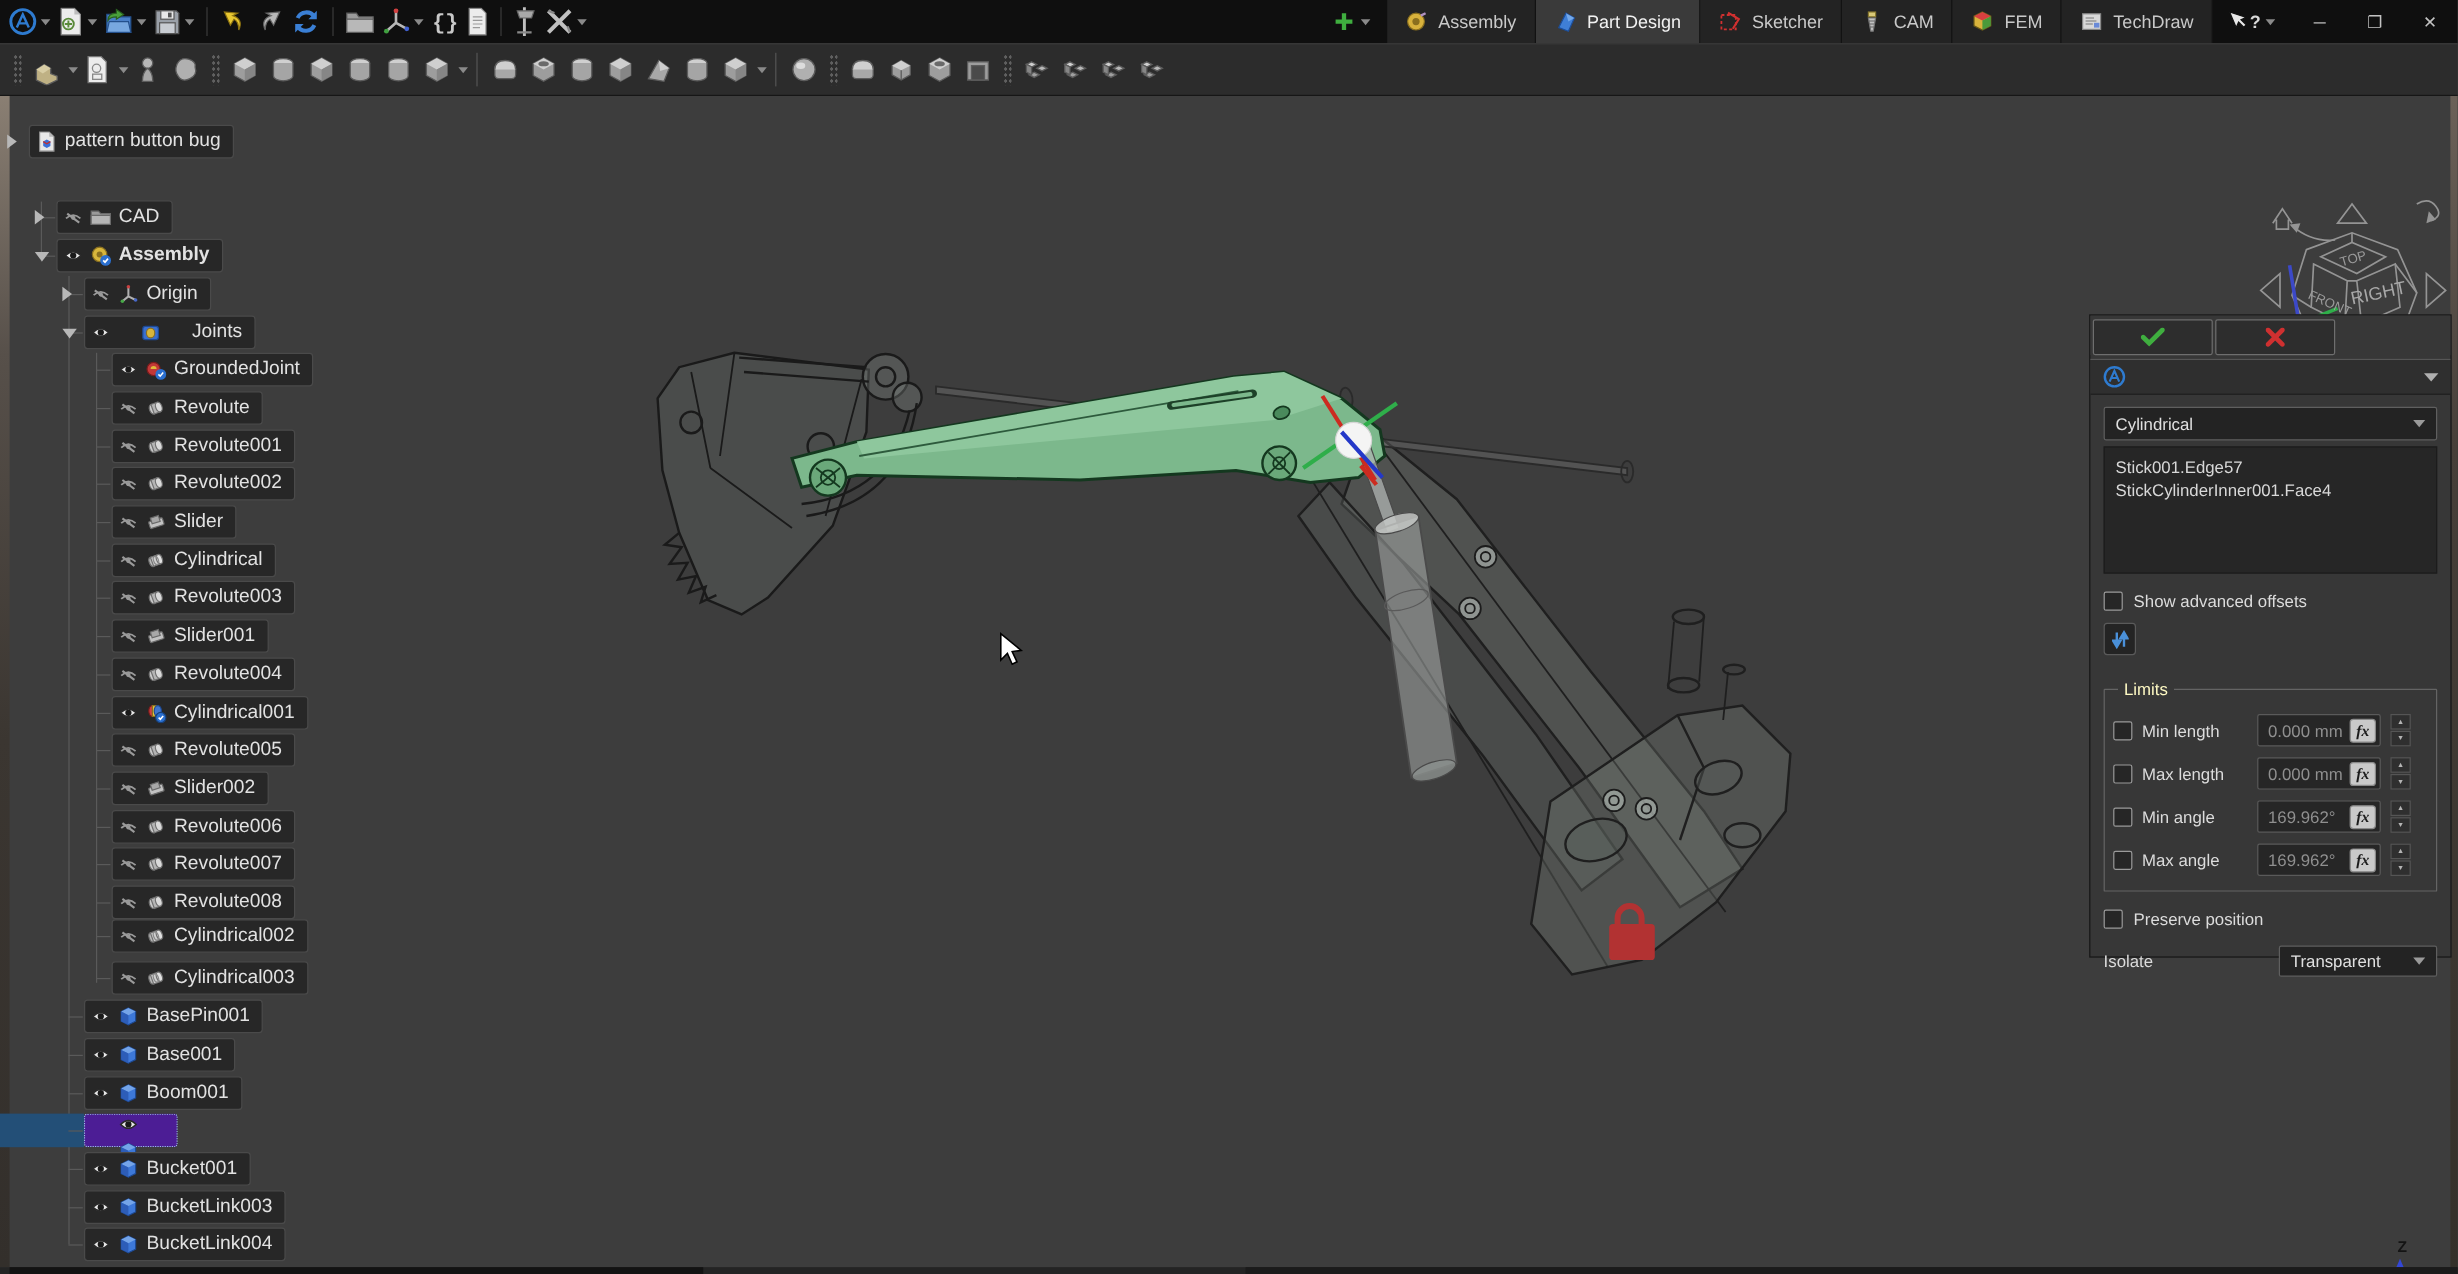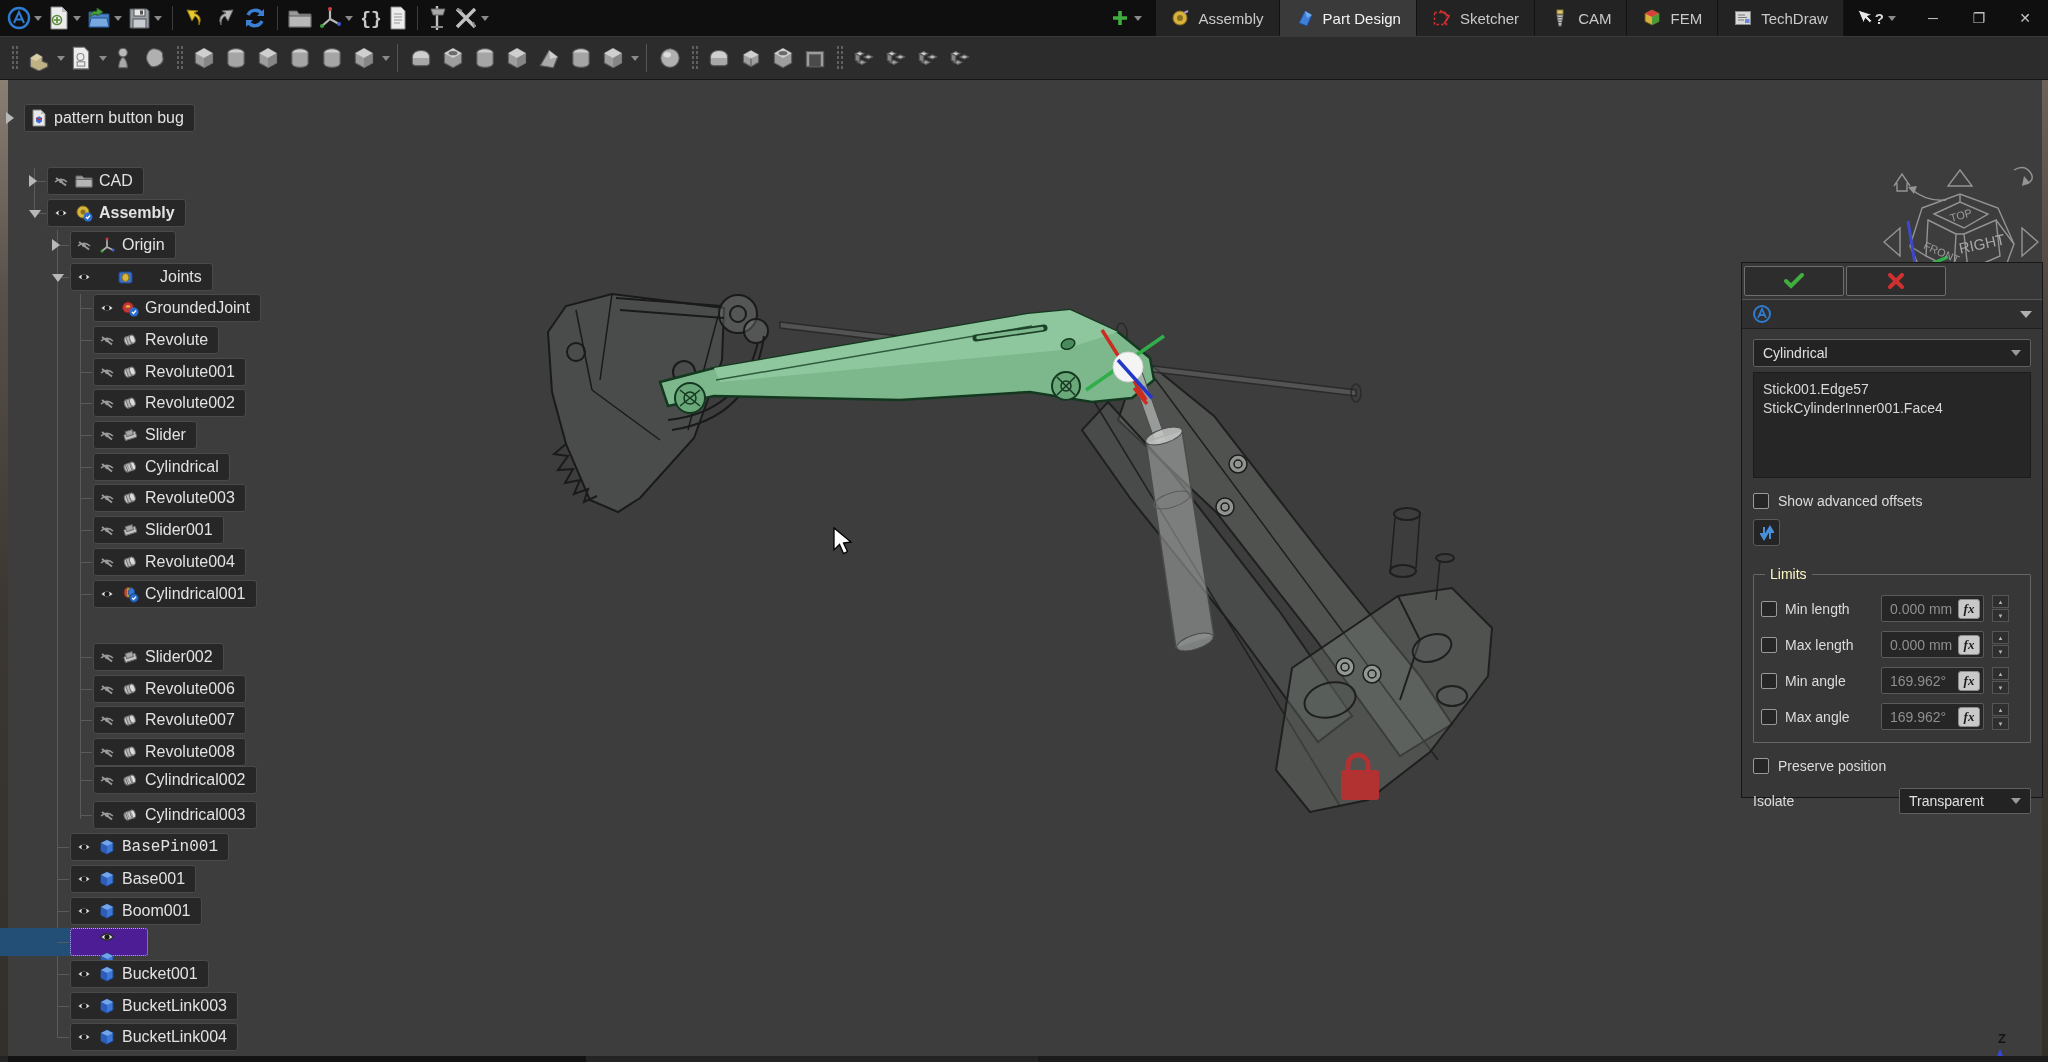--- a/index.html
+++ b/index.html
@@ -1001,20 +1001,42 @@
             <ellipse cx="6" cy="7.5" rx="3" ry="4.5" fill="#d04040" stroke="#7a1c1c"></ellipse>
             <rect x="6" y="3" width="4.5" height="9" fill="#e8c23a" stroke="#8a7020"></rect>
             <ellipse cx="10.5" cy="7.5" rx="3" ry="4.5" fill="#4076d0" stroke="#1d4a94"></ellipse>
             <circle cx="13" cy="13" r="4.3" fill="#2a6fd0" stroke="#184078"></circle>
             <path d="M11.2,13 l1.4,1.4 2.4,-2.8" stroke="#fff" stroke-width="1.3" fill="none"></path>
           </svg>
         </div>
         <div class="tlabel">Cylindrical001</div>
       </div>
     </div>
+    <div class="trow" style="top: 530.2px;">
+      <div class="guide h" style="left: 80px; top: 15px; width: 12px;"></div>
+      <div class="pill" style="left: 93px;">
+        <div>
+          <svg width="16" height="16" viewBox="0 0 16 16">
+            <path d="M2,9 q6,-5.5 12,0" fill="none" stroke="#9a9a9a" stroke-width="1.5"></path>
+            <circle cx="8" cy="8.5" r="1.8" fill="#9a9a9a"></circle>
+            <path d="M3,5 l10,7.5" stroke="#9a9a9a" stroke-width="1.8"></path>
+          </svg>
+        </div>
+        <div>
+          <svg width="18" height="18" viewBox="0 0 18 18">
+            <g transform="rotate(-20 9 9)">
+              <ellipse cx="6" cy="9" rx="2.6" ry="4.2" fill="#c9c9c9" stroke="#707070"></ellipse>
+              <rect x="6" y="4.8" width="5.5" height="8.4" fill="#b5b5b5" stroke="#707070"></rect>
+              <ellipse cx="11.5" cy="9" rx="2.6" ry="4.2" fill="#dadada" stroke="#707070"></ellipse>
+            </g>
+          </svg>
+        </div>
+        <div class="tlabel">Revolute005</div>
+      </div>
+    </div>
     <div class="trow" style="top: 561.9px;">
       <div class="guide h" style="left: 80px; top: 15px; width: 12px;"></div>
       <div class="pill" style="left: 93px;">
         <div>
           <svg width="16" height="16" viewBox="0 0 16 16">
             <path d="M2,9 q6,-5.5 12,0" fill="none" stroke="#9a9a9a" stroke-width="1.5"></path>
             <circle cx="8" cy="8.5" r="1.8" fill="#9a9a9a"></circle>
             <path d="M3,5 l10,7.5" stroke="#9a9a9a" stroke-width="1.8"></path>
           </svg>
         </div>
@@ -1134,21 +1156,21 @@
               <ellipse cx="5.5" cy="9" rx="2.4" ry="4" fill="#b8b8b8" stroke="#707070"></ellipse>
               <rect x="5.5" y="5" width="6.5" height="8" fill="#d0d0d0" stroke="#707070"></rect>
               <ellipse cx="12" cy="9" rx="2.4" ry="4" fill="#e2e2e2" stroke="#707070"></ellipse>
               <ellipse cx="9" cy="9" rx="2" ry="3.6" fill="none" stroke="#8a8a8a"></ellipse>
             </g>
           </svg>
         </div>
         <div class="tlabel">Cylindrical003</div>
       </div>
     </div>
-    <div class="trow" style="top: 752.1px; font-family: Liberation Mono, monospace;">
+    <div class="trow" style="top: 752.1px;">
       <div class="guide h" style="left: 57px; top: 15px; width: 12px;"></div>
       <div class="pill" style="left: 70px;">
         <div>
           <svg width="16" height="16" viewBox="0 0 16 16">
             <path d="M1.5,8 q6.5,-6.5 13,0 q-6.5,6.5 -13,0z" fill="#e8e8e8" stroke="#2a2a2a" stroke-width="1.2"></path>
             <circle cx="8" cy="8" r="2.6" fill="#1a1a1a"></circle>
           </svg>
         </div>
         <div>
           <svg width="18" height="18" viewBox="0 0 18 18">

